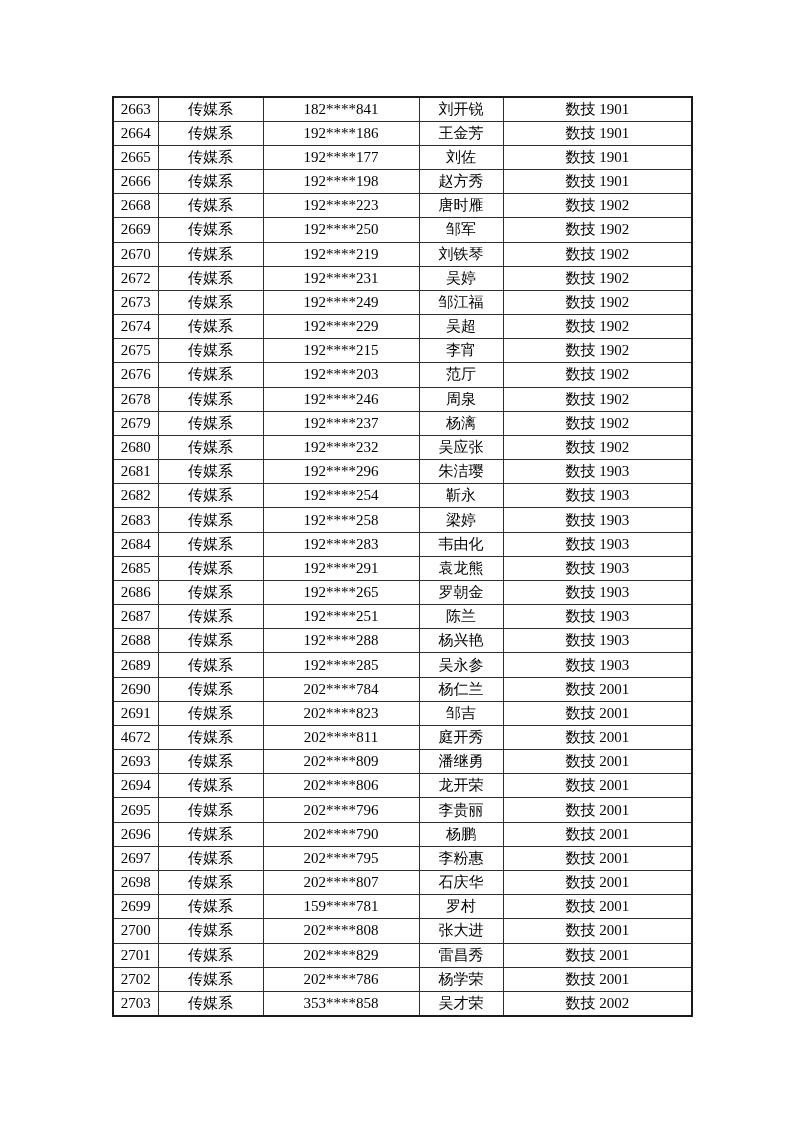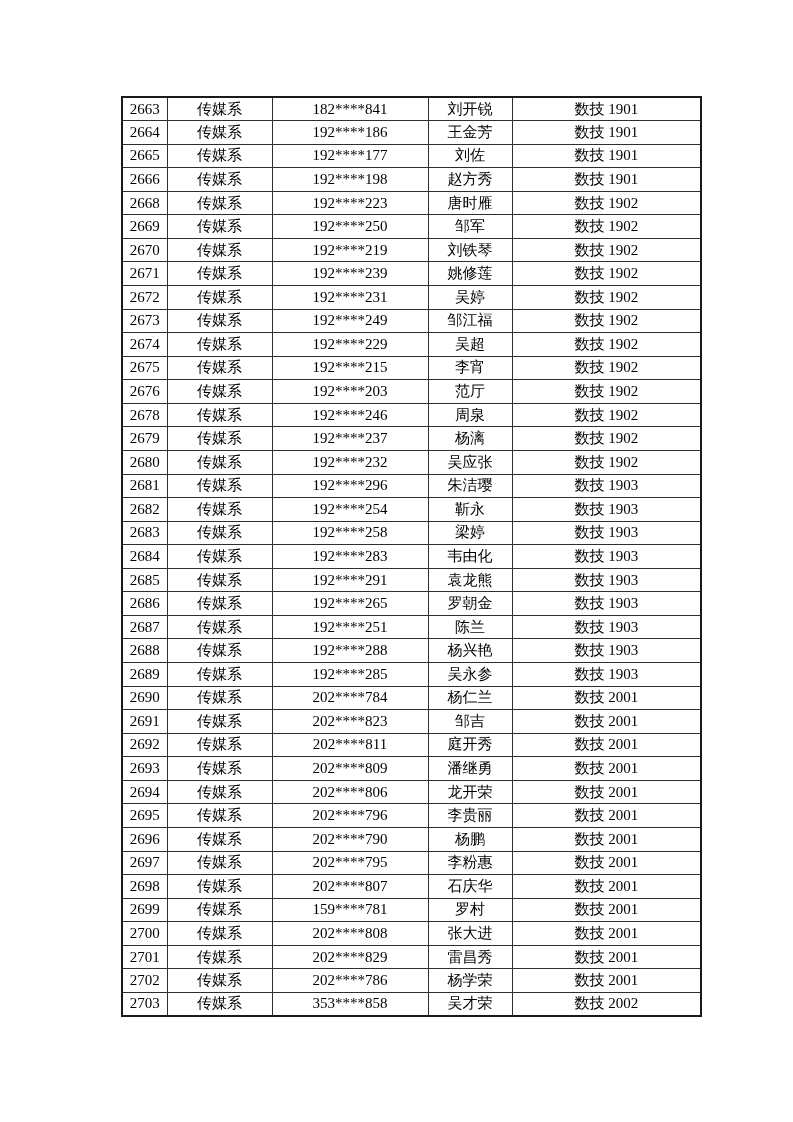--- a/index.html
+++ b/index.html
@@ -11,21 +11,21 @@
     position: relative;
     width: 793px;
     height: 1122px;
     background: #ffffff;
     overflow: hidden;
     font-family: "Liberation Serif", "DejaVu Serif", serif;
     color: #000000;
   }
   table.roster {
     position: absolute;
-    left: 121px;
+    left: 112px;
     top: 96px;
     width: 579px;
     height: 921px;
     border-collapse: collapse;
     table-layout: fixed;
     border: 2px solid #1a1a1a;
   }
   table.roster td {
     border: 1px solid #2e2e2e;
     text-align: center;
@@ -102,27 +102,20 @@
           <td>数技 1902</td>
         </tr>
         <tr>
           <td>2670</td>
           <td>传媒系</td>
           <td>192****219</td>
           <td>刘铁琴</td>
           <td>数技 1902</td>
         </tr>
         <tr>
-          <td>2671</td>
-          <td>传媒系</td>
-          <td>192****239</td>
-          <td>姚修莲</td>
-          <td>数技 1902</td>
-        </tr>
-        <tr>
           <td>2672</td>
           <td>传媒系</td>
           <td>192****231</td>
           <td>吴婷</td>
           <td>数技 1902</td>
         </tr>
         <tr>
           <td>2673</td>
           <td>传媒系</td>
           <td>192****249</td>
@@ -242,21 +235,21 @@
           <td>数技 2001</td>
         </tr>
         <tr>
           <td>2691</td>
           <td>传媒系</td>
           <td>202****823</td>
           <td>邹吉</td>
           <td>数技 2001</td>
         </tr>
         <tr>
-          <td>2692</td>
+          <td>4672</td>
           <td>传媒系</td>
           <td>202****811</td>
           <td>庭开秀</td>
           <td>数技 2001</td>
         </tr>
         <tr>
           <td>2693</td>
           <td>传媒系</td>
           <td>202****809</td>
           <td>潘继勇</td>

